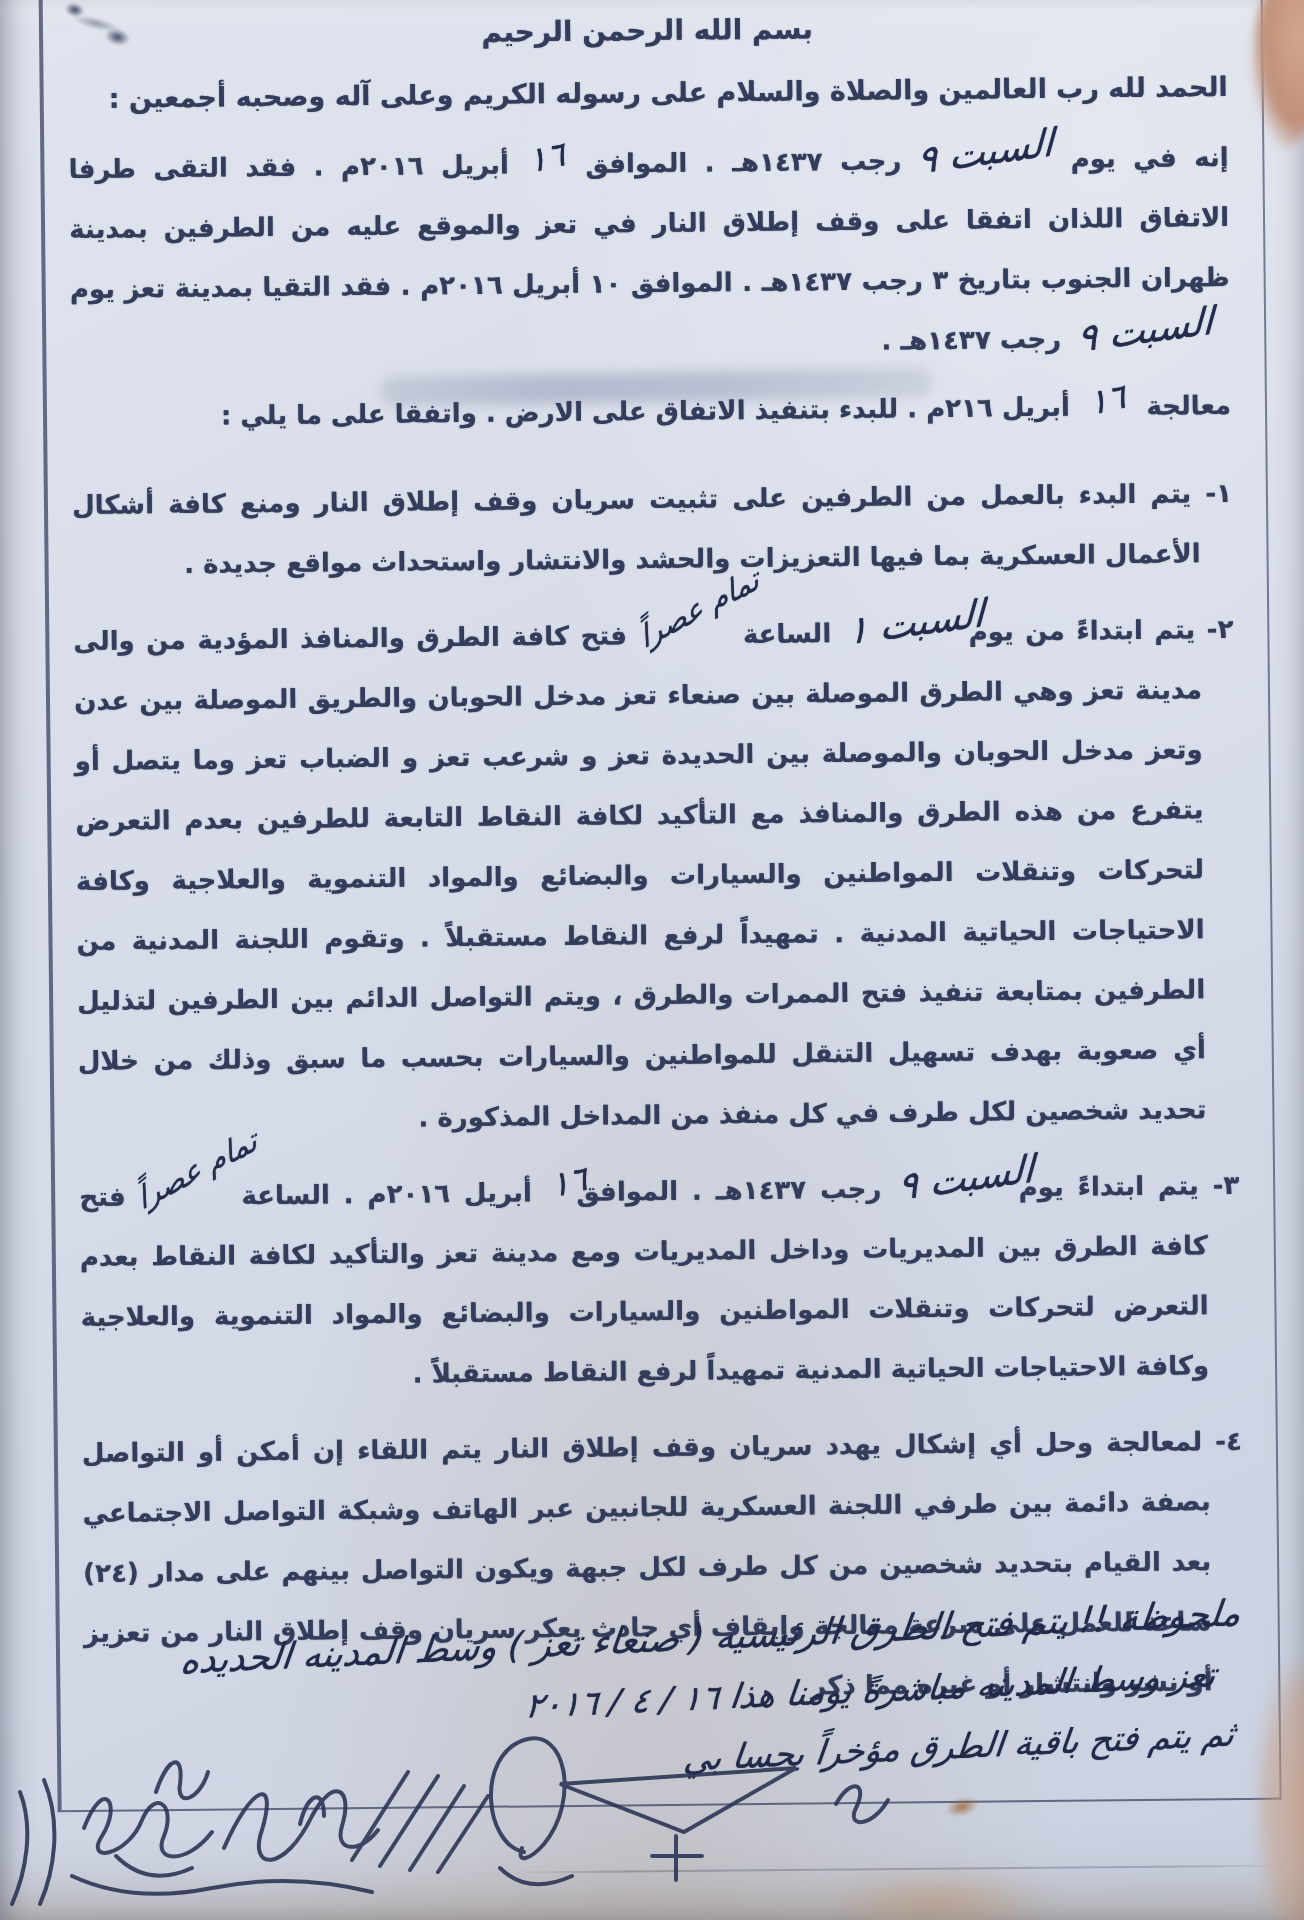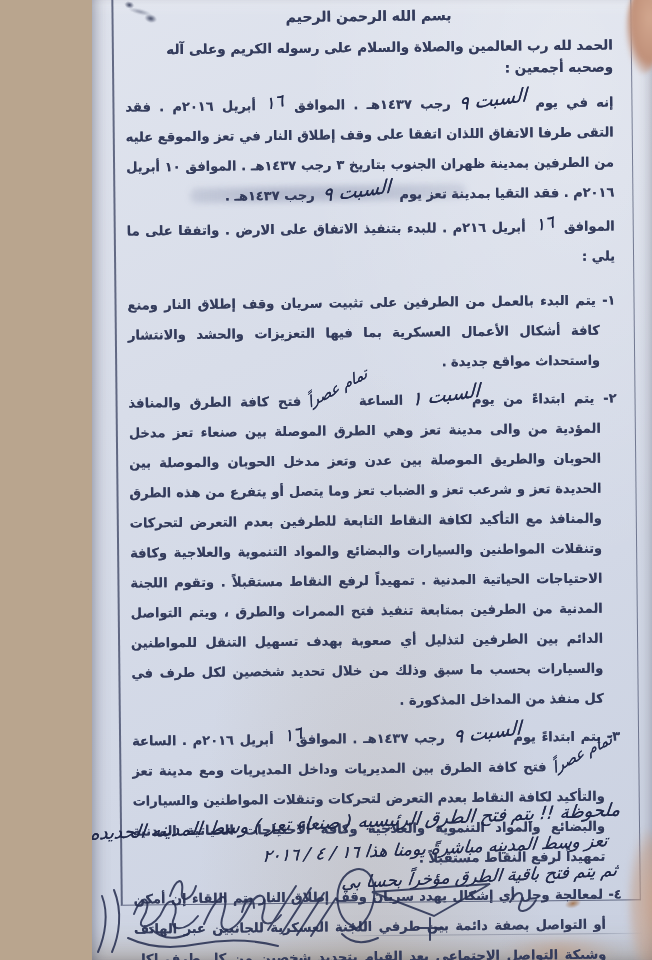--- a/index.html
+++ b/index.html
@@ -2,21 +2,21 @@
 <html lang="ar" dir="rtl"><head>
 <meta charset="utf-8">
 <style>
   html,body{margin:0;padding:0;}
   body{
     width:652px;height:960px;overflow:hidden;
     font-family:"DejaVu Sans", sans-serif;
     background:#b9a58e;
   }
   .page{
-    position:relative;width:560px;height:960px;overflow:hidden;
+    position:relative;width:652px;height:960px;overflow:hidden;
     background:
       radial-gradient(ellipse at 85% 8%, rgba(255,255,255,.25), transparent 40%),
       radial-gradient(ellipse at 50% 105%, rgba(150,120,80,.18), transparent 45%),
       linear-gradient(155deg,#e0e4ee 0%,#d8dde9 35%,#d2d8e6 65%,#c9d0e0 100%);
     box-shadow:
       inset 10px 0 16px -10px rgba(55,60,85,.55),
       inset -8px 0 14px -10px rgba(55,60,85,.45),
       inset 0 -26px 34px -22px rgba(120,100,75,.55),
       inset 0 14px 18px -14px rgba(255,255,255,.6);
     margin-left: 32px;
@@ -122,21 +122,21 @@
   <div class="stain-brown"></div>
   <div class="stain-bottom"></div>
   <div class="crease"></div>
 
   <div class="content">
     <div class="bismillah">بسم الله الرحمن الرحيم</div>
     <p class="opening">الحمد لله رب العالمين والصلاة والسلام على رسوله الكريم وعلى آله وصحبه أجمعين :</p>
 
     <p class="para intro"><span>إنه في يوم</span><span class="hw">السبت ٩</span><span>رجب ١٤٣٧هـ . الموافق</span><span class="hw hw-num">١٦</span><span>أبريل ٢٠١٦م . فقد التقى طرفا الاتفاق اللذان اتفقا على وقف إطلاق النار في تعز والموقع عليه من الطرفين بمدينة ظهران الجنوب بتاريخ ٣ رجب ١٤٣٧هـ . الموافق ١٠ أبريل ٢٠١٦م . فقد التقيا بمدينة تعز يوم</span><span class="hw">السبت ٩</span><span>رجب ١٤٣٧هـ .</span></p>
 
-    <p class="para agree"><span>الموافق</span><span class="hw hw-num">١٦</span><span>أبريل ٢١٦م . للبدء بتنفيذ الاتفاق على الارض . واتفقا على ما يلي :</span></p>
+    <p class="para agree"><span>معالجة</span><span class="hw hw-num">١٦</span><span>أبريل ٢١٦م . للبدء بتنفيذ الاتفاق على الارض . واتفقا على ما يلي :</span></p>
 
     <p class="para item">١- يتم البدء بالعمل من الطرفين على تثبيت سريان وقف إطلاق النار ومنع كافة أشكال الأعمال العسكرية بما فيها التعزيزات والحشد والانتشار واستحداث مواقع جديدة .</p>
 
     <p class="para item"><span>٢- يتم ابتداءً من يوم</span><span class="hw">السبت ١</span><span>الساعة</span><span class="hw hw-time">تمام عصراً</span><span>فتح كافة الطرق والمنافذ المؤدية من والى مدينة تعز وهي الطرق الموصلة بين صنعاء تعز مدخل الحوبان والطريق الموصلة بين عدن وتعز مدخل الحوبان والموصلة بين الحديدة تعز و شرعب تعز و الضباب تعز وما يتصل أو يتفرع من هذه الطرق والمنافذ مع التأكيد لكافة النقاط التابعة للطرفين بعدم التعرض لتحركات وتنقلات المواطنين والسيارات والبضائع والمواد التنموية والعلاجية وكافة الاحتياجات الحياتية المدنية . تمهيداً لرفع النقاط مستقبلاً . وتقوم اللجنة المدنية من الطرفين بمتابعة تنفيذ فتح الممرات والطرق ، ويتم التواصل الدائم بين الطرفين لتذليل أي صعوبة بهدف تسهيل التنقل للمواطنين والسيارات بحسب ما سبق وذلك من خلال تحديد شخصين لكل طرف في كل منفذ من المداخل المذكورة .</span></p>
 
     <p class="para item"><span>٣- يتم ابتداءً يوم</span><span class="hw">السبت ٩</span><span>رجب ١٤٣٧هـ . الموافق</span><span class="hw hw-num">١٦</span><span>أبريل ٢٠١٦م . الساعة</span><span class="hw hw-time">تمام عصراً</span><span>فتح كافة الطرق بين المديريات وداخل المديريات ومع مدينة تعز والتأكيد لكافة النقاط بعدم التعرض لتحركات وتنقلات المواطنين والسيارات والبضائع والمواد التنموية والعلاجية وكافة الاحتياجات الحياتية المدنية تمهيداً لرفع النقاط مستقبلاً .</span></p>
 
     <p class="para item">٤- لمعالجة وحل أي إشكال يهدد سريان وقف إطلاق النار يتم اللقاء إن أمكن أو التواصل بصفة دائمة بين طرفي اللجنة العسكرية للجانبين عبر الهاتف وشبكة التواصل الاجتماعي بعد القيام بتحديد شخصين من كل طرف لكل جبهة ويكون التواصل بينهم على مدار (٢٤) ساعة للعمل على سرعة معالجة وإيقاف أي حادث يعكر سريان وقف إطلاق النار من تعزيز أو نشر وانتشار أو غيره مما ذكر</p>
   </div>
 

